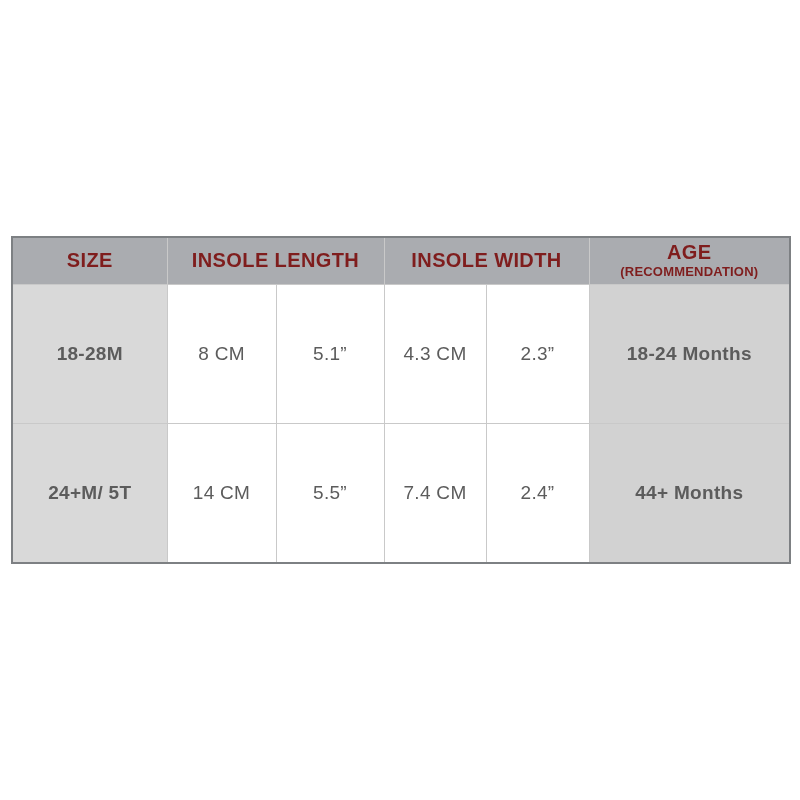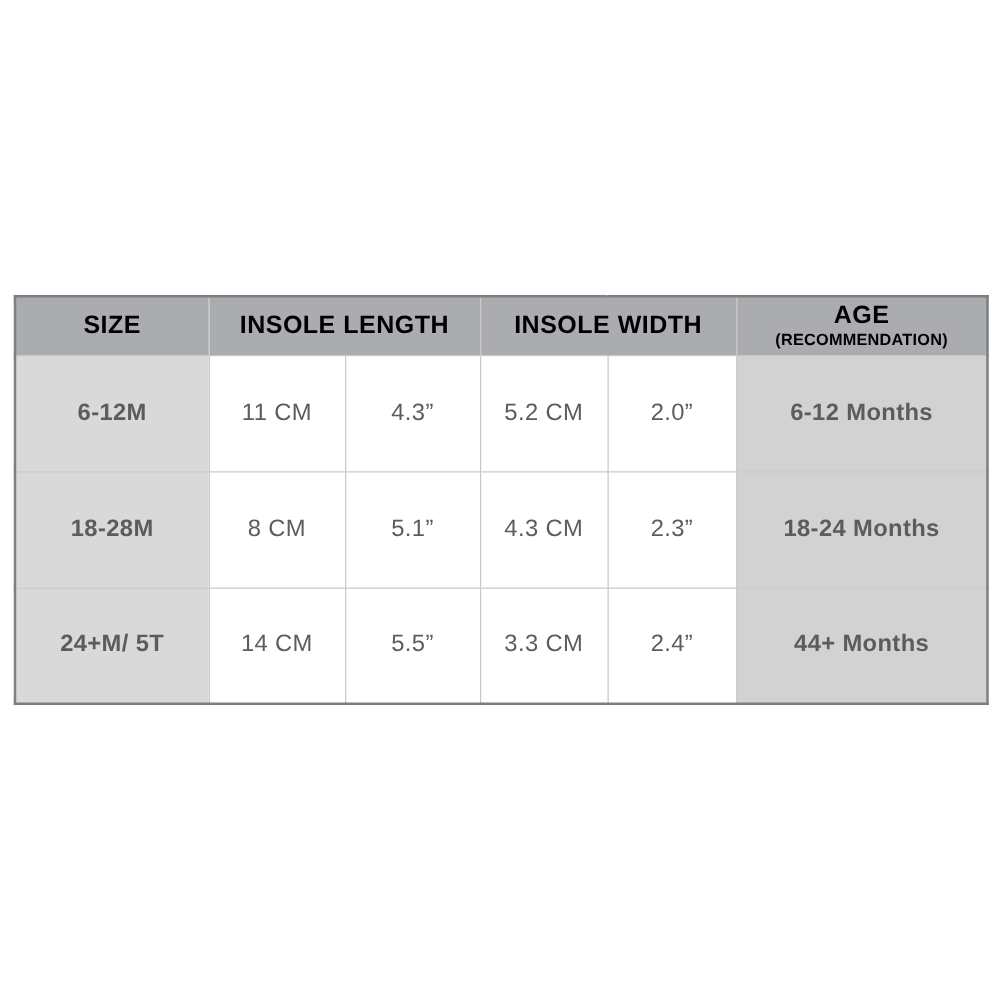--- a/index.html
+++ b/index.html
@@ -39,21 +39,21 @@
     vertical-align: middle;
     padding: 0;
   }
 
   
   thead tr {
     height: 47px;
   }
   thead th {
     background: #aaacb0;
-    color: #000000;
+    color: #7f1d1d;
     font-size: 20px;
     font-weight: bold;
     letter-spacing: 0.4px;
     border-color: #a0a2a6;
     border-top: none;
   }
   thead th.col-size { border-left: none; }
   thead th.col-age  { border-right: none; }
 
   .hdr-main {
@@ -128,38 +128,30 @@
         </th>
         <th class="col-age">
           <span class="hdr-main">AGE</span>
           <span class="hdr-sub">(RECOMMENDATION)</span>
         </th>
       </tr>
     </thead>
 
     <tbody>
       <tr>
-        <td class="cell-size">6-12M</td>
-        <td class="cell-measure">11 CM</td>
-        <td class="cell-measure">4.3”</td>
-        <td class="cell-measure">5.2 CM</td>
-        <td class="cell-measure">2.0”</td>
-        <td class="cell-age">6-12 Months</td>
-      </tr>
-      <tr>
         <td class="cell-size">18-28M</td>
         <td class="cell-measure">8 CM</td>
         <td class="cell-measure">5.1”</td>
         <td class="cell-measure">4.3 CM</td>
         <td class="cell-measure">2.3”</td>
         <td class="cell-age">18-24 Months</td>
       </tr>
       <tr>
         <td class="cell-size">24+M/ 5T</td>
         <td class="cell-measure">14 CM</td>
         <td class="cell-measure">5.5”</td>
-        <td class="cell-measure">3.3 CM</td>
+        <td class="cell-measure">7.4 CM</td>
         <td class="cell-measure">2.4”</td>
         <td class="cell-age">44+ Months</td>
       </tr>
     </tbody>
   </table>
 </div>
 
 </body></html>

